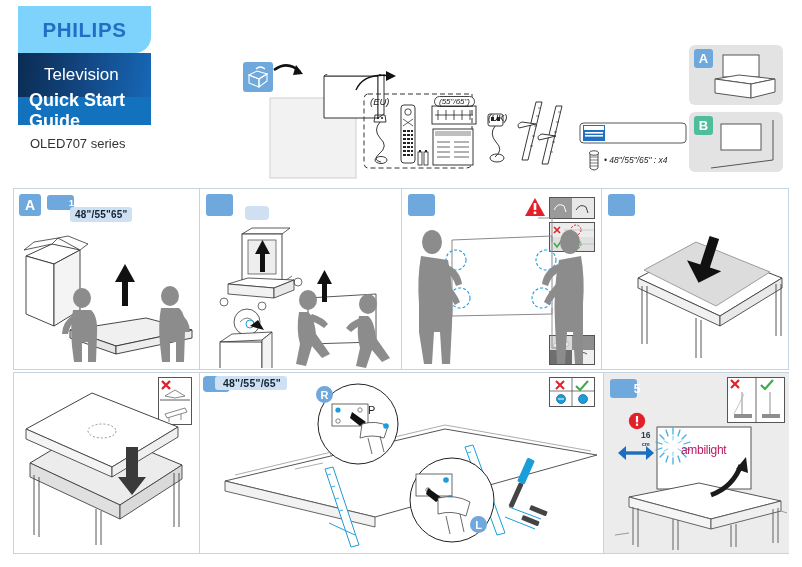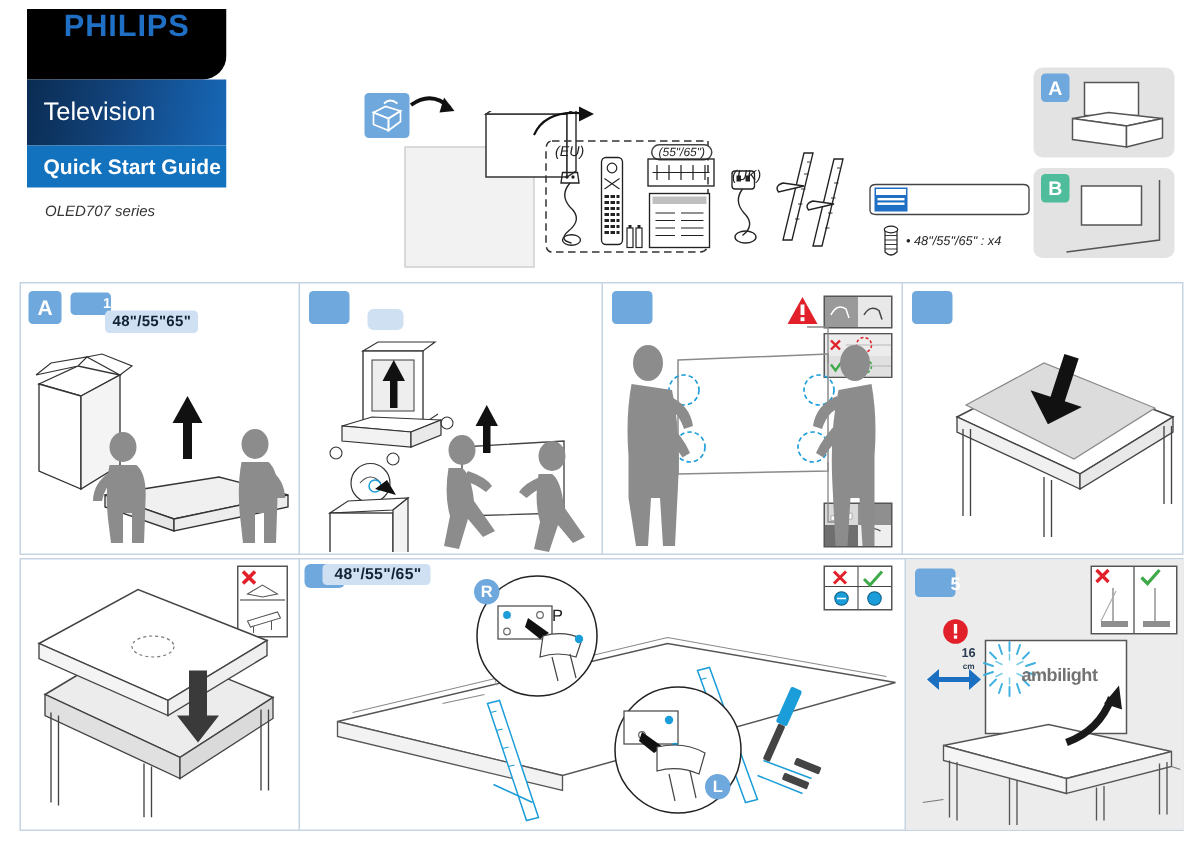--- a/index.html
+++ b/index.html
@@ -11,41 +11,41 @@
     overflow: hidden;
   }
   #page { position: relative; width: 802px; height: 567px; background: #fff; }
 
   
   .brand-card {
     position: absolute; left: 18px; top: 6px; width: 133px; height: 140px;
     border-radius: 0 0 16px 0; overflow: hidden;
   }
   .brand-top {
-    height: 47px; background: #000000; border-radius: 0 0 16px 0;
-    display: flex; justify-content: center;
+    height: 47px; background: #7dd3fc; border-radius: 0 0 16px 0;
+    display: flex; align-items: center; justify-content: center;
   }
   .brand-wordmark {
     color: #1f6fc4; font-weight: bold; font-size: 20.5px;
     letter-spacing: 0.6px; font-family: "Liberation Sans", sans-serif;
   }
   .brand-mid {
     height: 44px;
     background: linear-gradient(100deg, #0a2c52 0%, #12427a 42%, #1768b8 100%);
-    display: flex; align-items: center; padding-left: 11px;
+    display: flex; align-items: center; padding-left: 26px;
   }
   .brand-mid span { color:#fff; font-size: 17px; }
   .brand-low {
     height: 28px; background: #1272bd;
     display: flex; align-items: center; padding-left: 11px;
   }
-  .brand-low span { color:#fff; font-size: 14px; font-weight: bold; }
+  .brand-low span { color:#fff; font-size: 18px; font-weight: bold; }
   .brand-series {
     position: absolute; left: 30px; top: 136px;
-    font-size: 10px; color: #333; font-style: italic;
+    font-size: 13px; color: #333;
   }
 
   
   .row { position: absolute; left: 13px; border: 1px solid #c6d4e2; }
   .vdiv { position: absolute; top: 0; bottom: 0; width: 1px; background: #c6d4e2; }
 
   
   .badge-sq {
     display:flex; align-items:center; justify-content:center;
     color:#fff; font-weight:bold; border-radius:3px;
@@ -568,21 +568,21 @@
     </g>
     <g stroke="#79cbe8" stroke-width="1" stroke-linecap="round">
       <path d="M21 11 L21 15"></path>
         <path d="M30 16 L26 18"></path>
         <path d="M30 26 L26 24"></path>
       <path d="M21 31 L21 27"></path>
         <path d="M12 26 L16 24"></path>
         <path d="M12 16 L16 18"></path>
     </g>
   </svg>
-  <div style="position:absolute;left:681px;top:443px;font-size:12px;font-weight:bold;color:#737373;letter-spacing:-0.3px;">ambilight</div>
+  <div style="position:absolute;left:681px;top:443px;font-size:12px;font-weight:normal;color:#be185d;letter-spacing:-0.3px;">ambilight</div>
 
   
   <div class="thumb" style="position:absolute;left:727px;top:377px;width:58px;height:46px;background:#fff;">
     <svg width="56" height="44" viewBox="0 0 56 44">
       <path d="M28 0 L28 44" stroke="#444" stroke-width="0.8"></path>
       <path d="M3 2 L11 10 M11 2 L3 10" stroke="#e1202a" stroke-width="2.2"></path>
       <path d="M33 7 L37 11 L45 2" fill="none" stroke="#3faa4a" stroke-width="2.2"></path>
       <path d="M14 14 L14 36" stroke="#777" stroke-width="0.8"></path>
       <path d="M6 36 Q12 24 16 16" fill="none" stroke="#aaa" stroke-width="0.7"></path>
       <rect x="6" y="36" width="18" height="4" fill="#8e8e8e"></rect>

